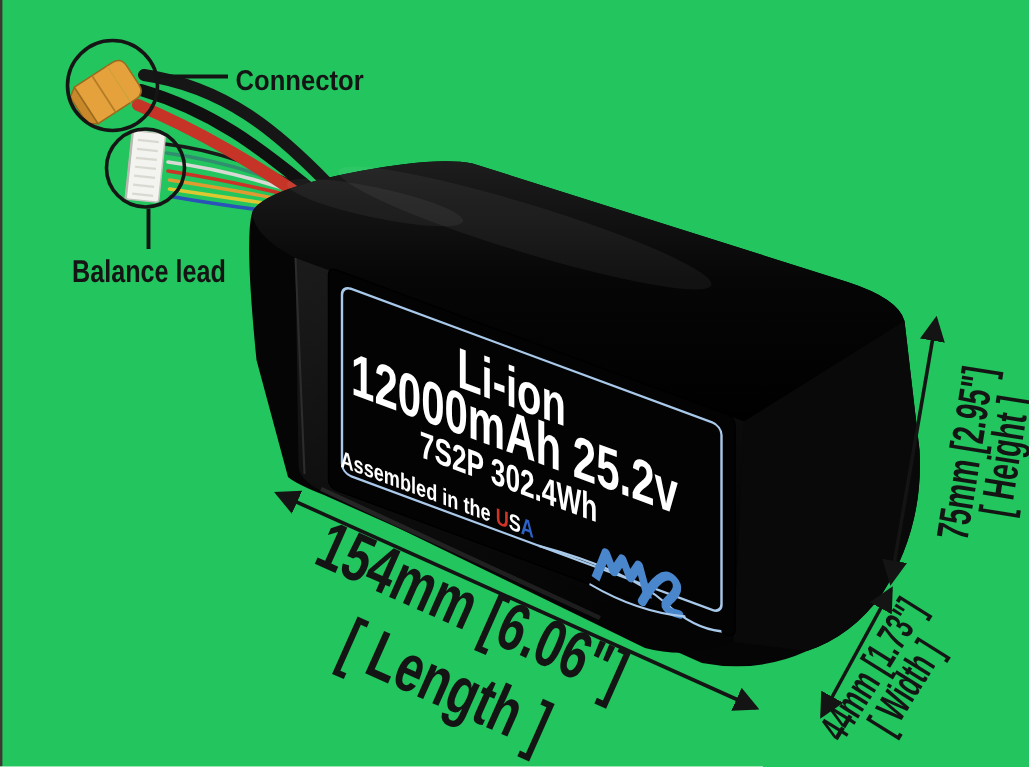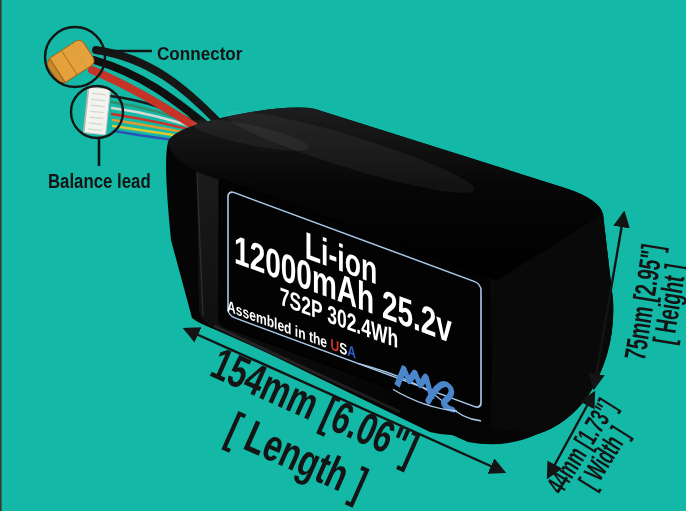--- a/index.html
+++ b/index.html
@@ -1,16 +1,16 @@
 <!DOCTYPE html>
 <html><head>
 <meta charset="utf-8">
 <style>
   html,body{margin:0;padding:0;background:#fff;}
-  #stage{position:relative;width:686px;height:511px;background:#14b8a6;overflow:hidden;
+  #stage{position:relative;width:686px;height:511px;background:#22c55e;overflow:hidden;
          font-family:"Liberation Sans", sans-serif;}
   svg text{font-family:"Liberation Sans", sans-serif;}
 </style>
 </head>
 <body>
 
 <div id="stage">
 <svg width="686" height="511" viewBox="0 0 686 511">
   <defs>
     <marker id="ah" viewBox="0 0 10 10" refX="8.5" refY="5" markerWidth="7" markerHeight="7" orient="auto-start-reverse">

